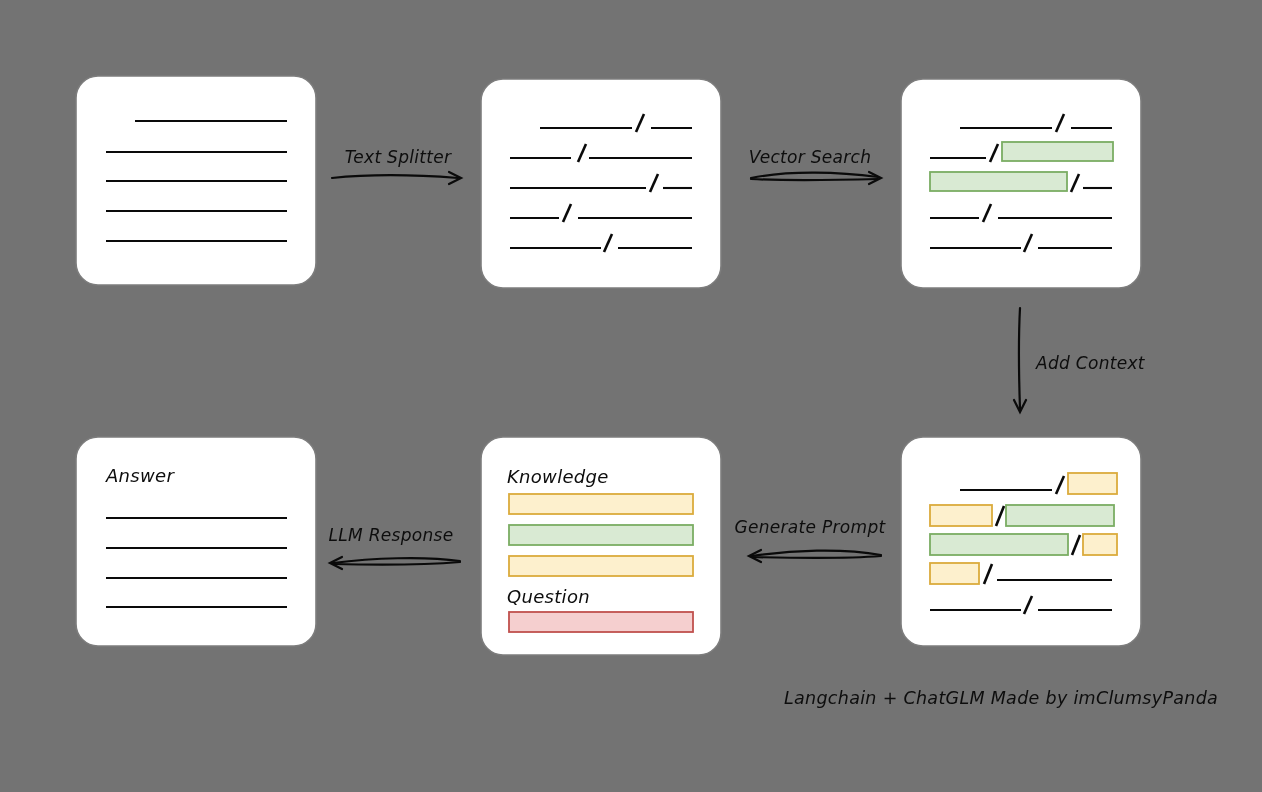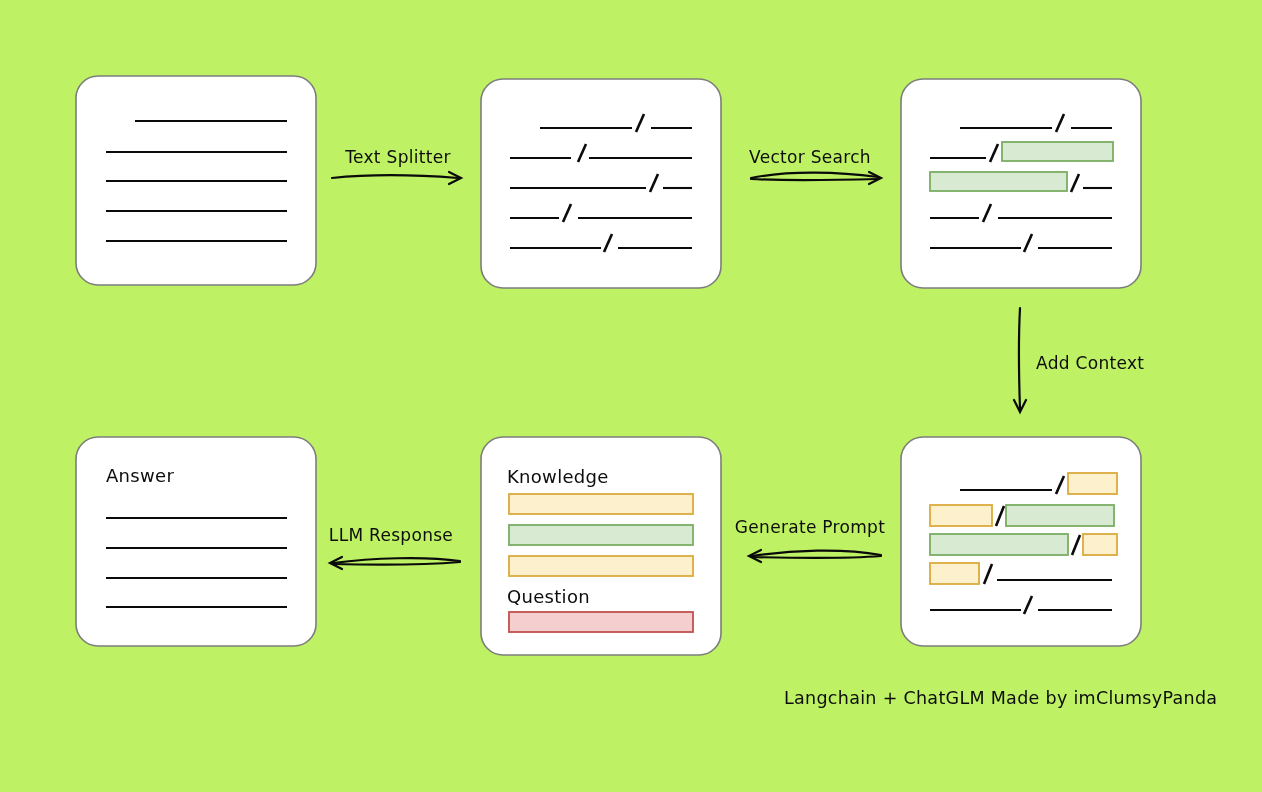--- a/index.html
+++ b/index.html
@@ -10,21 +10,22 @@
   body {
     width: 1262px;
     height: 792px;
     font-family: "DejaVu Sans", sans-serif;
     overflow: hidden;
   }
   #canvas {
     position: relative;
     width: 1262px;
     height: 792px;
-    background: #bef264;
+    background: #737373;
+    font-style: italic;
   }
   svg#diagram {
     position: absolute;
     top: 0; left: 0;
     width: 1262px;
     height: 792px;
     display: block;
   }
   .box-shape {
     fill: #ffffff;

